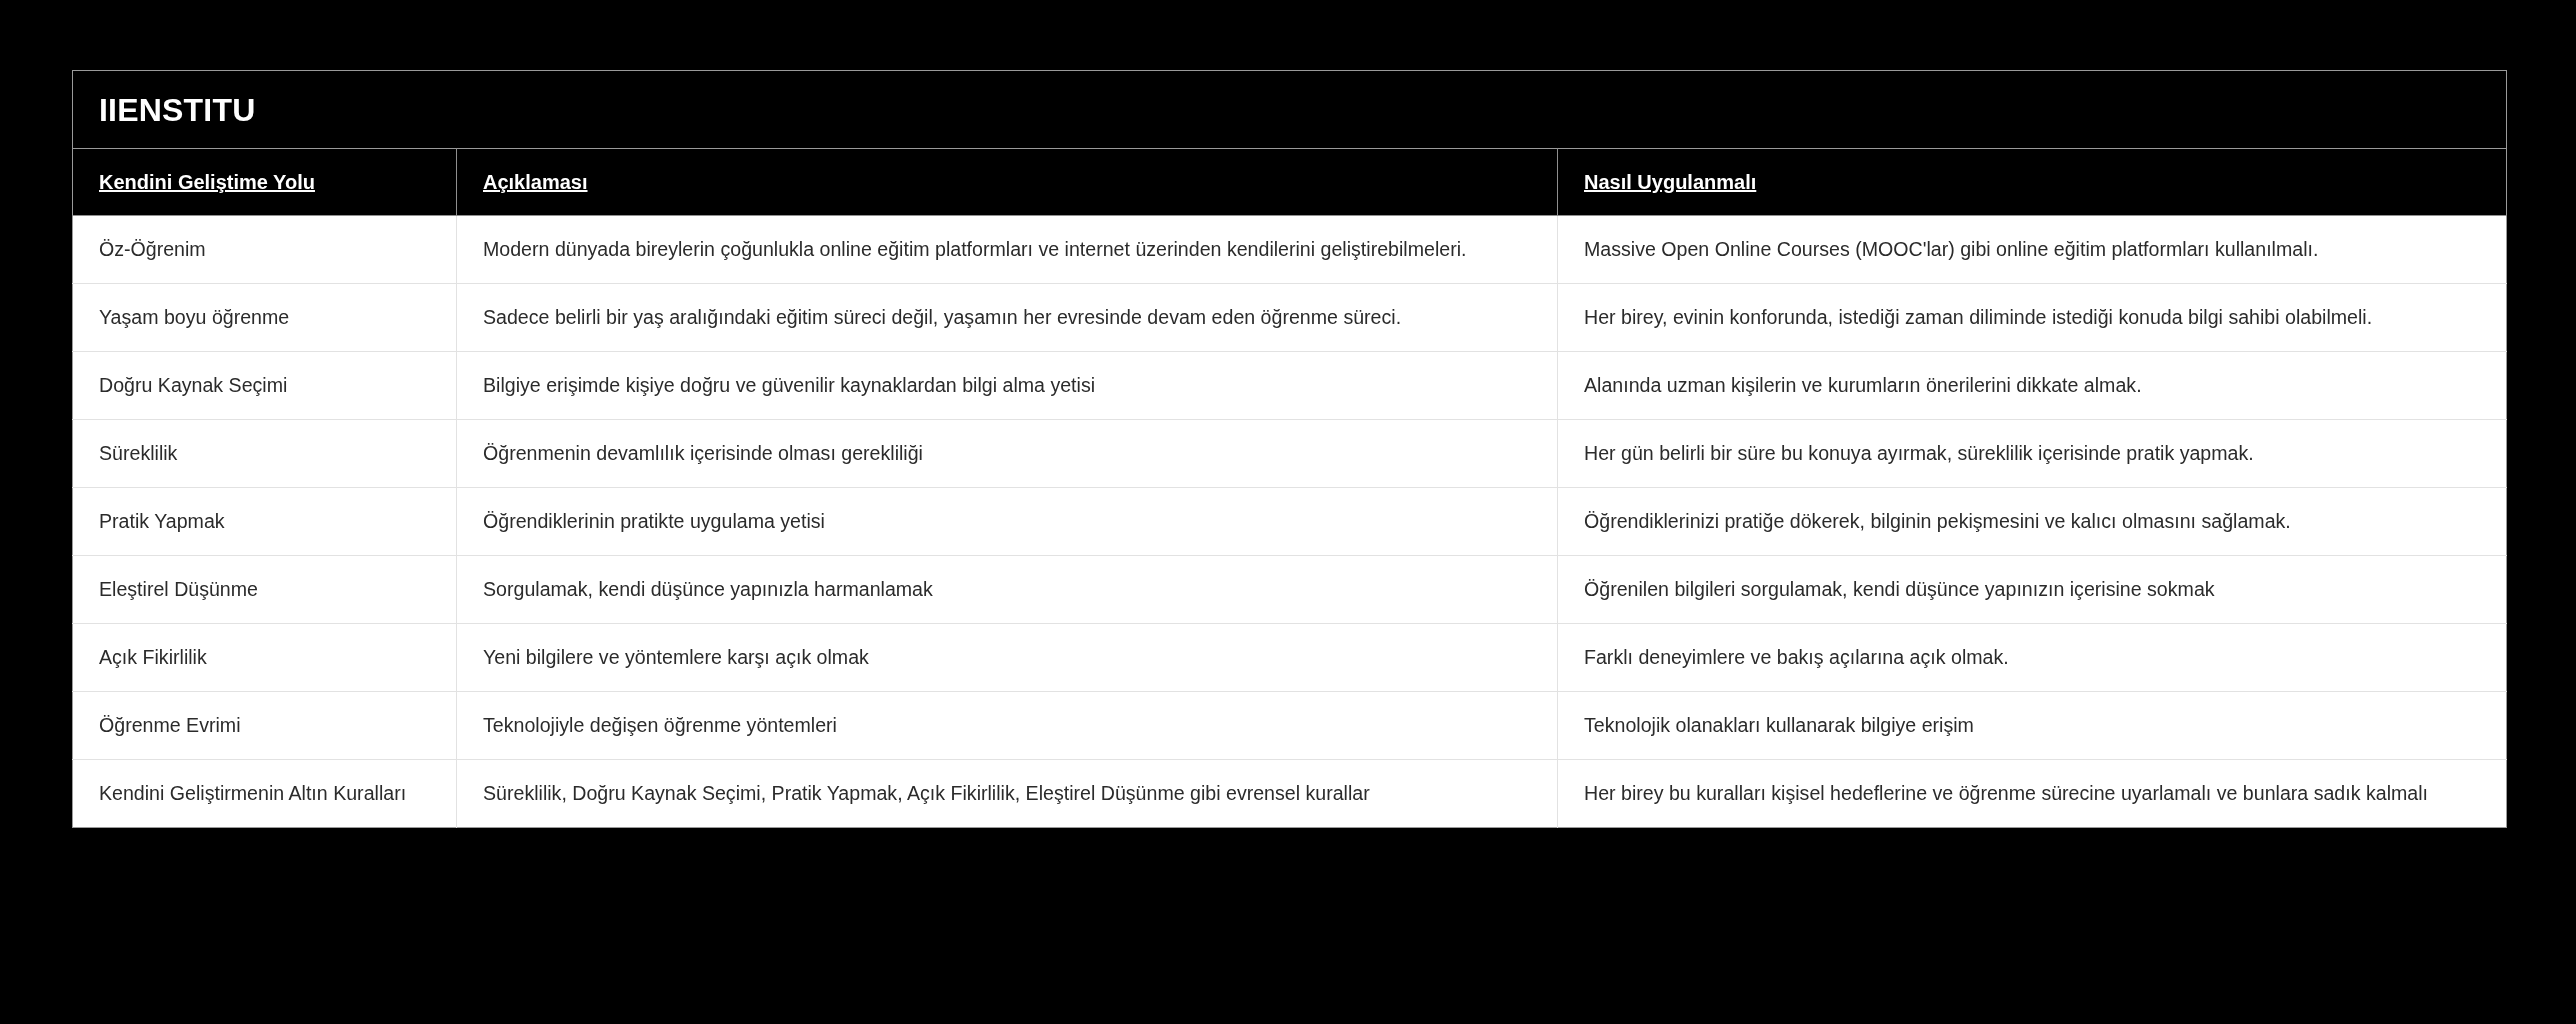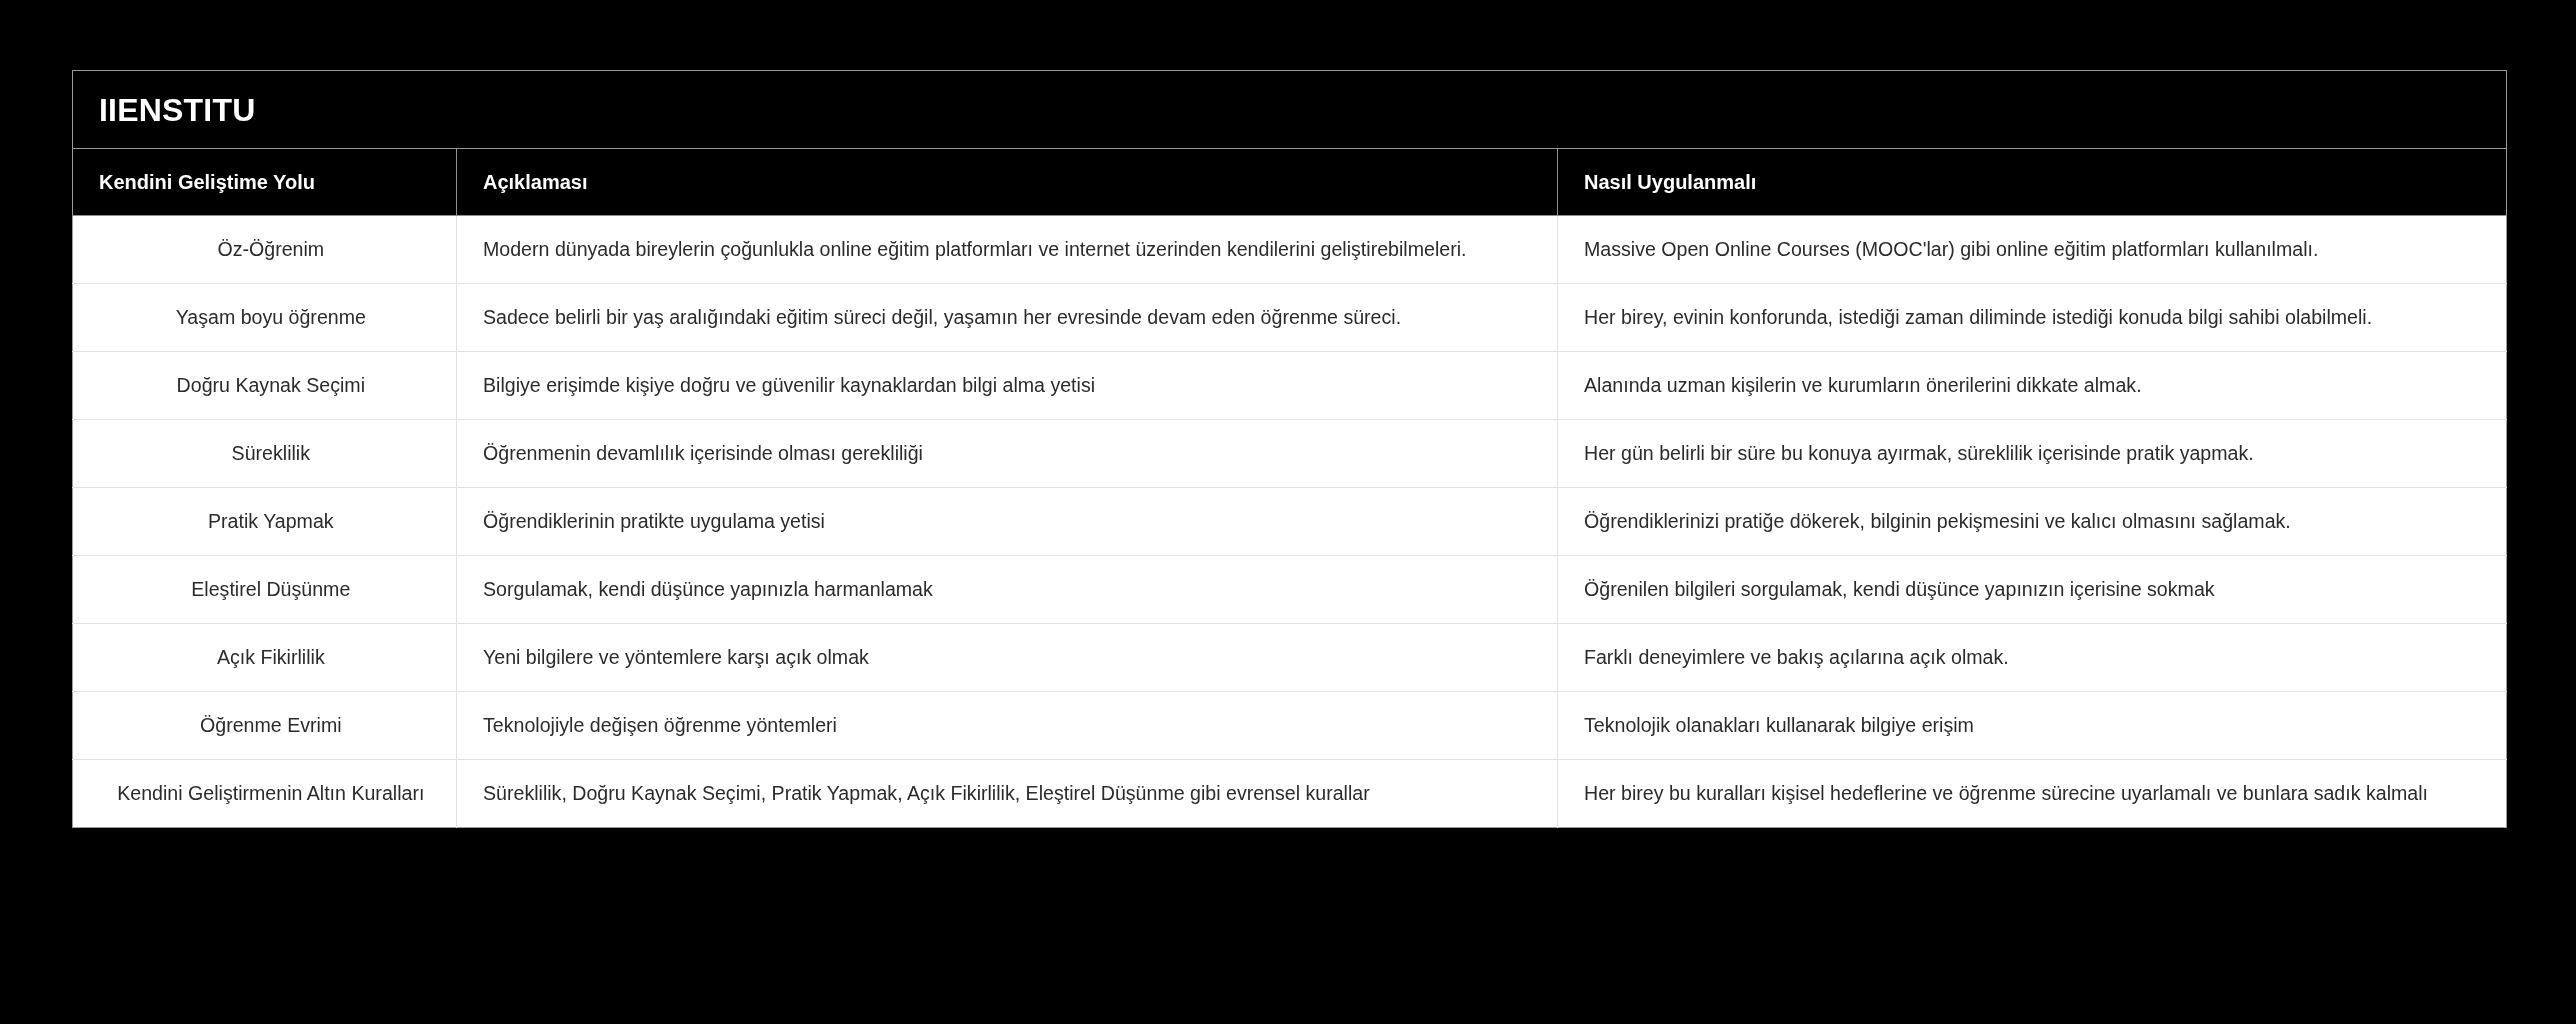--- a/index.html
+++ b/index.html
@@ -72,41 +72,42 @@
     color: #ffffff;
     font-size: 20px;
     font-weight: 700;
     text-align: left;
     padding: 21px 0 21px 26px;
     vertical-align: middle;
     border-right: 1.9px solid #8f8f8f;
     border-bottom: 1.9px solid #8f8f8f;
     line-height: 1.2;
     white-space: nowrap;
+    text-decoration: underline;
   }
   thead th:last-child { border-right: none; }
 
   tbody td {
     background: #ffffff;
     color: #2b2b2b;
     font-size: 19.6px;
     font-weight: 400;
     text-align: left;
     vertical-align: middle;
     padding: 19px 23px 19px 26px;
     border-right: 1.9px solid #e2e2e2;
     border-bottom: 1.9px solid #e2e2e2;
     line-height: 1.48;
     word-wrap: break-word;
     overflow-wrap: break-word;
   }
   tbody td:last-child { border-right: none; }
   tbody tr:last-child td { border-bottom: none; margin-left: 12px; }
 
-  tbody td.col-topic { padding-right: 13.4px; text-align: center; }
+  tbody td.col-topic { padding-right: 13.4px; }
 </style>
 </head>
 <body>
 
 <div class="page">
 
   <div class="table-card">
 
     <div class="brand-band">
       <span class="brand-text">IIENSTITU</span>

